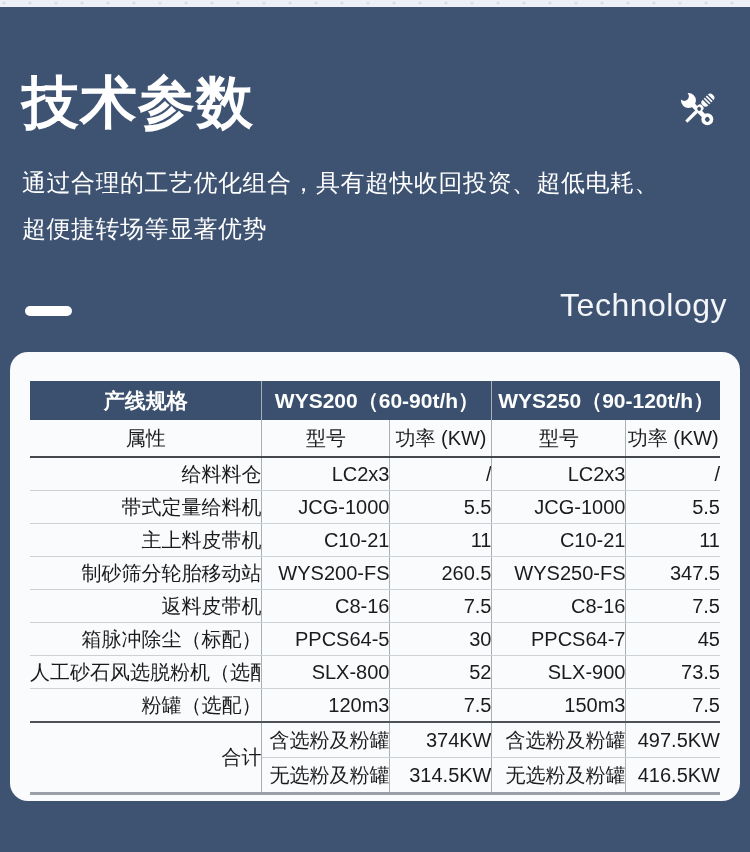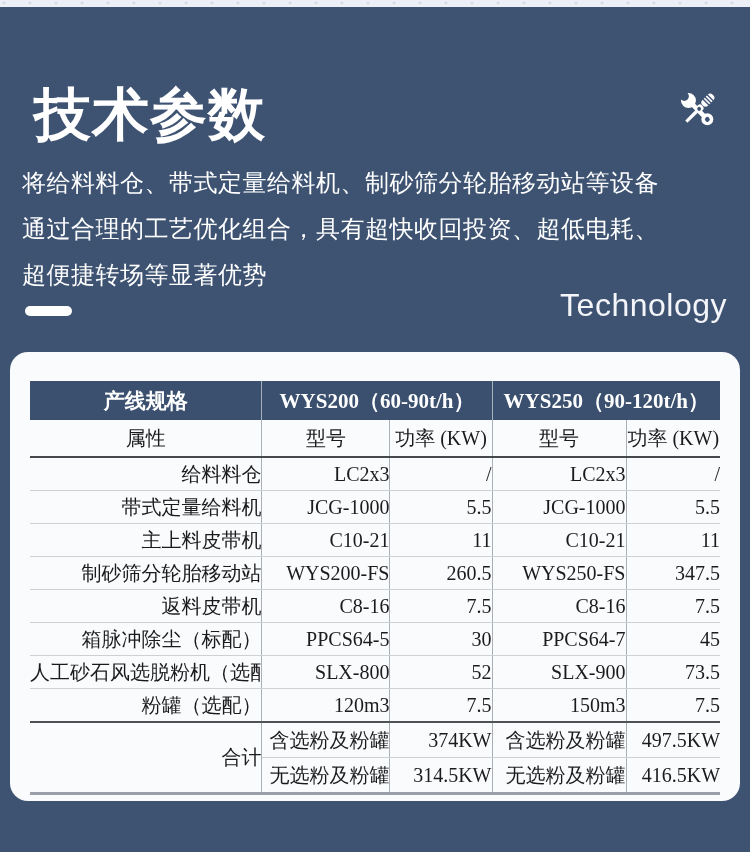--- a/index.html
+++ b/index.html
@@ -10,21 +10,21 @@
     overflow:hidden;
     font-family:"Liberation Sans","DejaVu Sans",sans-serif;
   }
   .top-strip{
     position:absolute;top:0;left:0;width:750px;height:7px;
     background-color:#edeff7;
     background-image:radial-gradient(circle at 4px 3px,#d7dcea 1.3px,transparent 1.8px);
     background-size:26px 7px;
   }
   .title{
-    position:absolute;left:22px;top:68px;margin:12px;
+    position:absolute;left:22px;top:68px;margin:0;
     font-size:57px;font-weight:900;color:#ffffff;letter-spacing:1px;line-height:1.2;
   }
   .tools-icon{position:absolute;top:86px;right:28px;width:48px;height:48px;}
   .desc{
     position:absolute;left:22px;top:160px;width:690px;
     color:#ffffff;font-size:24px;line-height:46px;font-weight:500;letter-spacing:0.5px;
   }
   .accent-dash{
     position:absolute;left:25px;top:306px;width:47px;height:10px;
     background:#ffffff;border-radius:5px;
@@ -35,21 +35,20 @@
   }
   .card{
     position:absolute;left:10px;top:352px;width:730px;height:449px;
     background:#fafbfd;border-radius:18px;
   }
   table.spec{
     margin:29px auto 12px auto;width:690px;
     border-collapse:collapse;table-layout:fixed;
     color:#1b1b1d;
     border-bottom:3px solid #99a0a8;
-    font-family:Liberation Serif, serif;
   }
   table.spec th,table.spec td{
     text-align:center;vertical-align:middle;padding:0;
     white-space:nowrap;overflow:hidden;font-weight:400;
   }
   tr.head th{
     background:#3a506e;color:#ffffff;font-weight:700;font-size:21px;height:39px;
     border-right:1px solid #a9afb7;
   }
   tr.head th:last-child{border-right:none;}
@@ -97,21 +96,20 @@
         <rect x="19.4" y="9.1" width="9.2" height="1.4" fill="#3e5372"></rect>
         <rect x="19.4" y="12.1" width="9.2" height="1.4" fill="#3e5372"></rect>
         <rect x="20.6" y="17.8" width="6.8" height="8.6" rx="3" fill="#ffffff"></rect>
         <circle cx="24" cy="22.4" r="1.9" fill="#3e5372"></circle>
         <polygon points="22.2,26.4 25.8,26.4 25.5,40.5 22.5,40.5" fill="#ffffff"></polygon>
       </g>
     </svg>
   </div>
 
   <div class="desc">
-    <div>将给料料仓、带式定量给料机、制砂筛分轮胎移动站等设备</div>
     <div>通过合理的工艺优化组合，具有超快收回投资、超低电耗、</div>
     <div>超便捷转场等显著优势</div>
   </div>
 
   <div class="accent-dash"></div>
 
   <div class="technology">Technology</div>
 
   <div class="card">
     <table class="spec">

